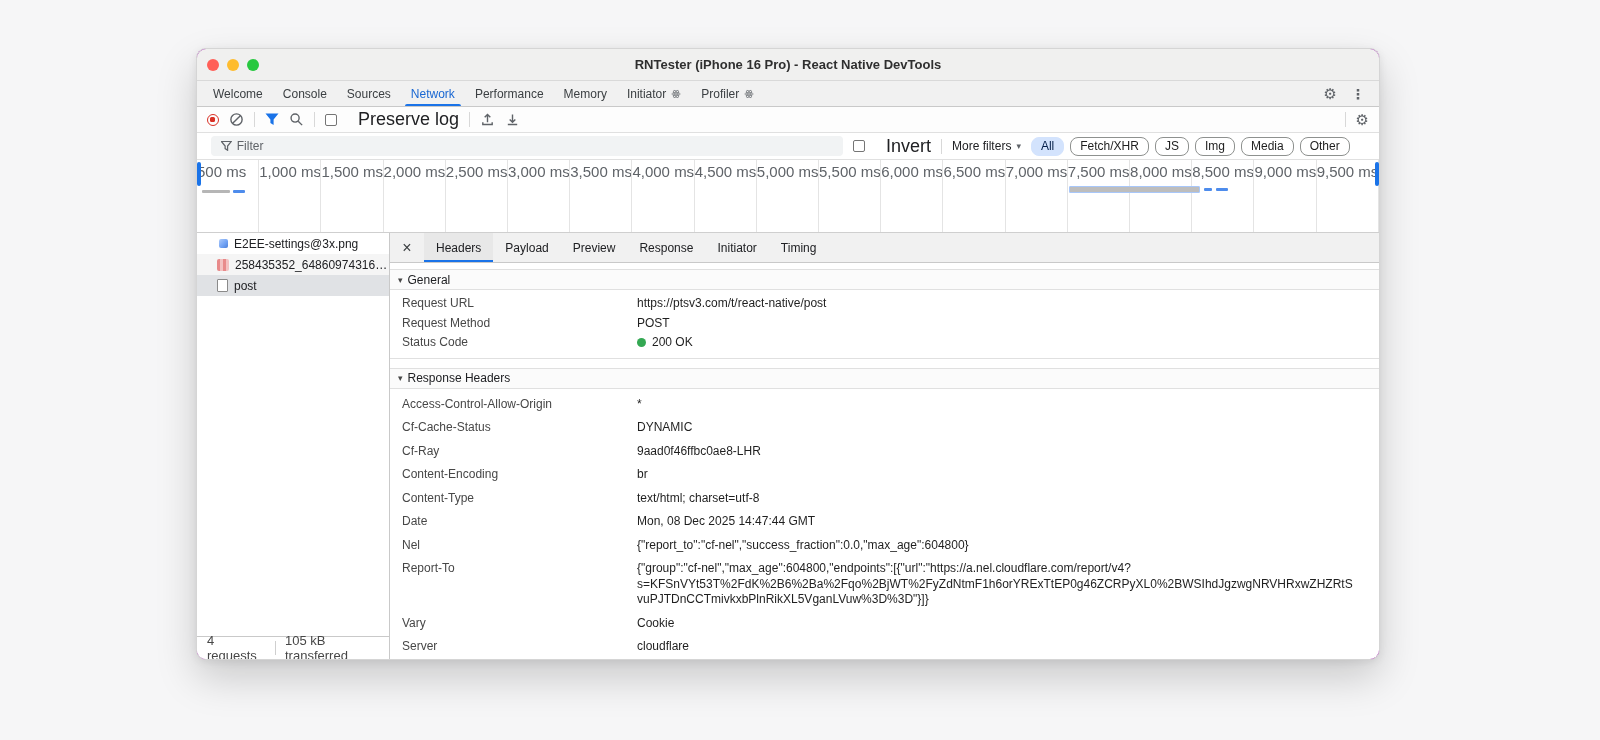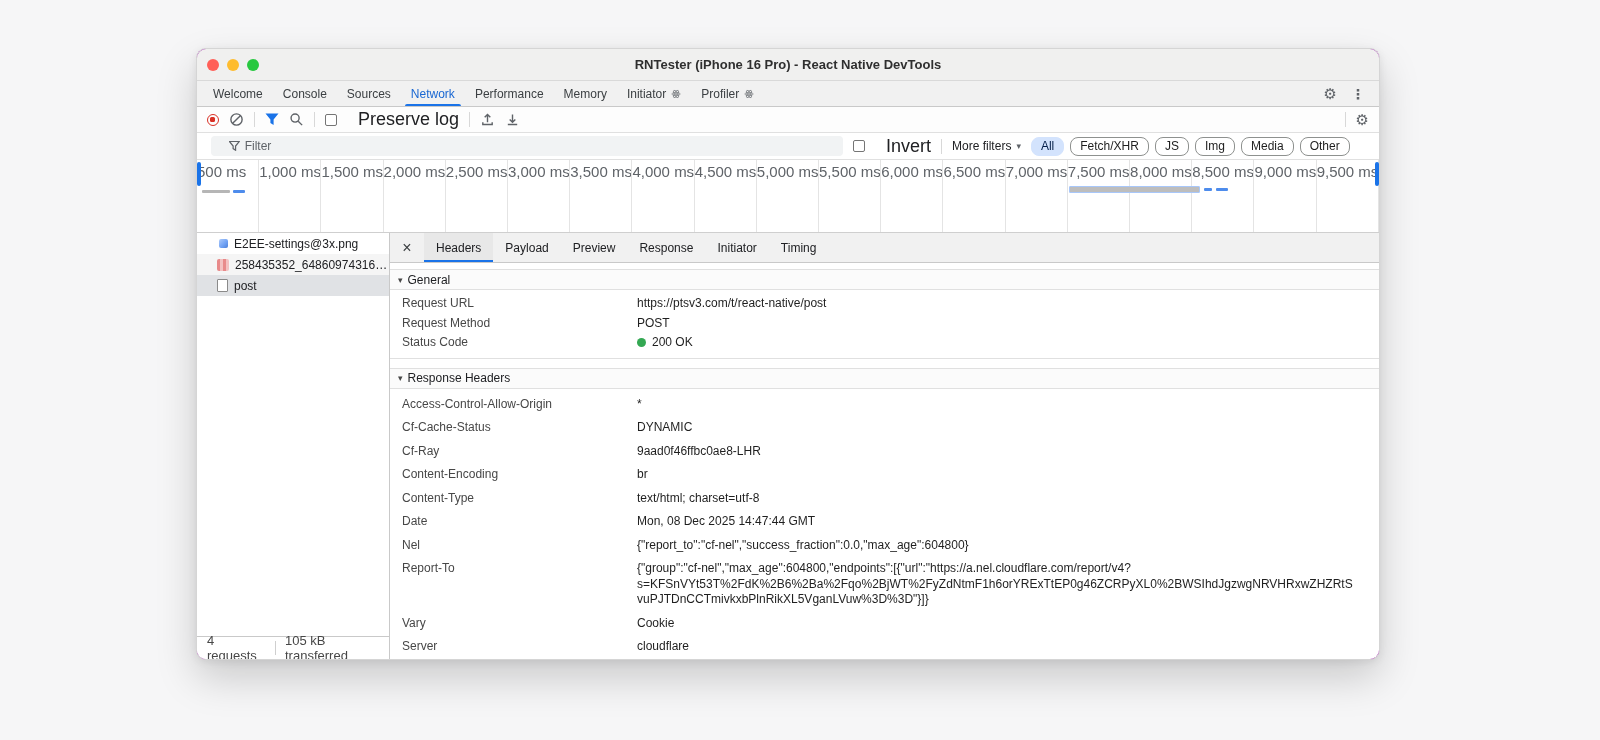--- a/index.html
+++ b/index.html
@@ -50,21 +50,21 @@
   .cbx { width:12px; height:12px; border:1px solid #757575; border-radius:2px; background:#fff;
          display:inline-block; }
   .tb-label { font-size:18px; color:#202124; margin-left:21px; }
   .tb-check { display:flex; align-items:center; }
   .toolbar-spacer { flex:1; }
 
   
   .filterbar { height:27px; background:#fff; border-bottom:1px solid #e0e0e0;
                display:flex; align-items:center; padding:0 14px; gap:10px; flex:0 0 auto; }
   .filter-field { width:632px; height:20px; background:#f1f3f4; border-radius:4px;
-                  display:flex; align-items:center; padding:0 18px; gap:5px; }
+                  display:flex; align-items:center; padding:0 10px; gap:5px; }
   .filter-field input { border:none; outline:none; background:transparent; font-size:12px;
                         color:#202124; width:100%; font-family:inherit; }
   .filter-field input::placeholder { color:#5f6368; }
   .chip { font-size:12px; color:#1f1f1f; border:1px solid #8e918f; border-radius:8px;
           padding:1px 9px; background:#fff; line-height:15px; }
   .chip.selected { background:#d3e3fd; border-color:#d3e3fd; color:#041e49; }
   .chips { display:flex; gap:6px; align-items:center; }
   .more-filters { font-size:12px; color:#202124; display:flex; align-items:center; gap:5px; }
   .dd-arrow { font-size:9px; color:#5f6368; }
   .inv { display:flex; align-items:center; }

